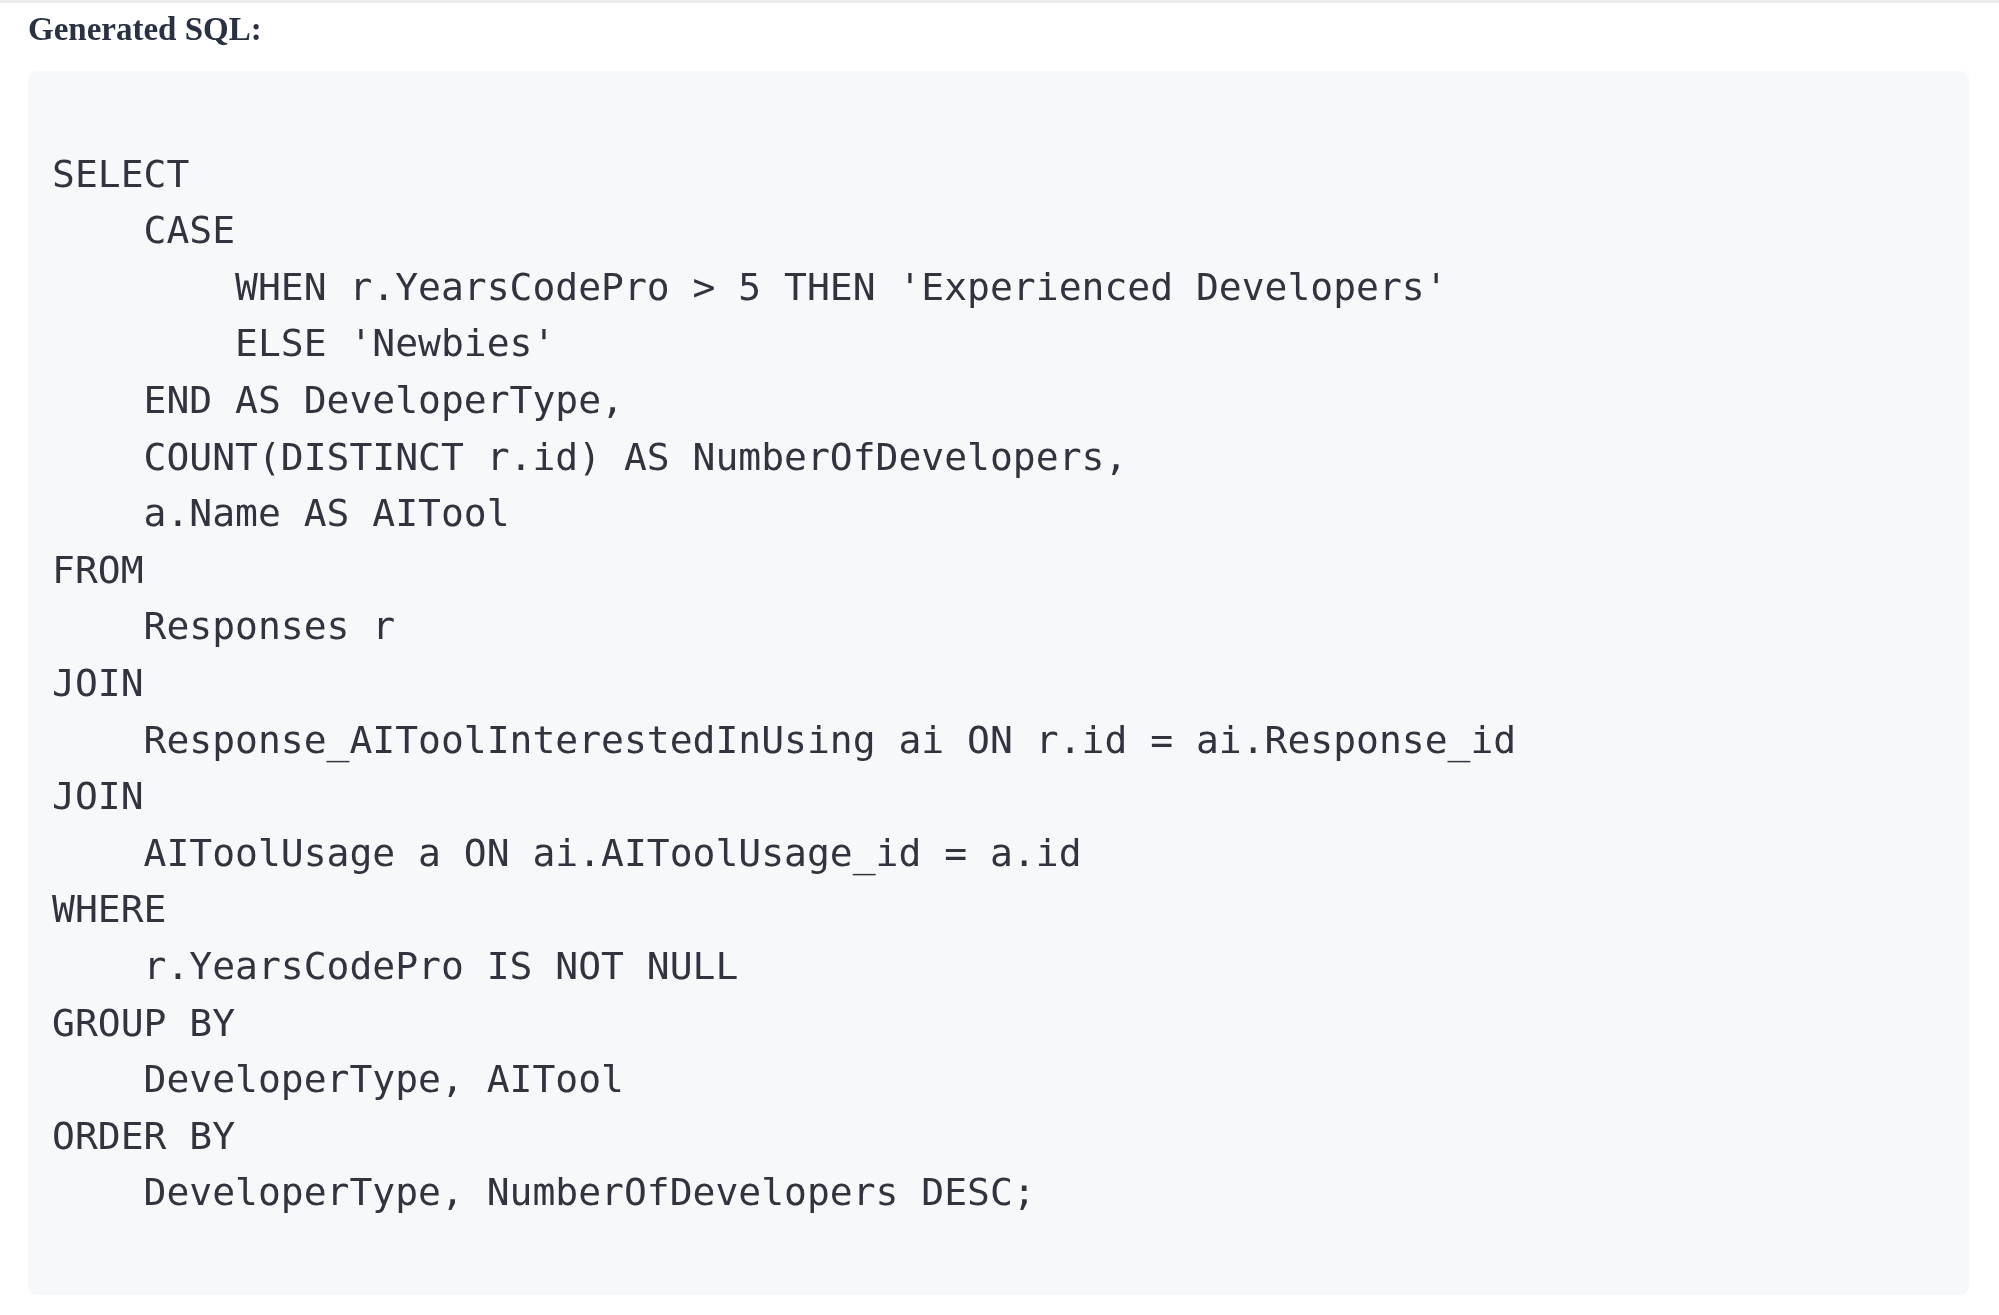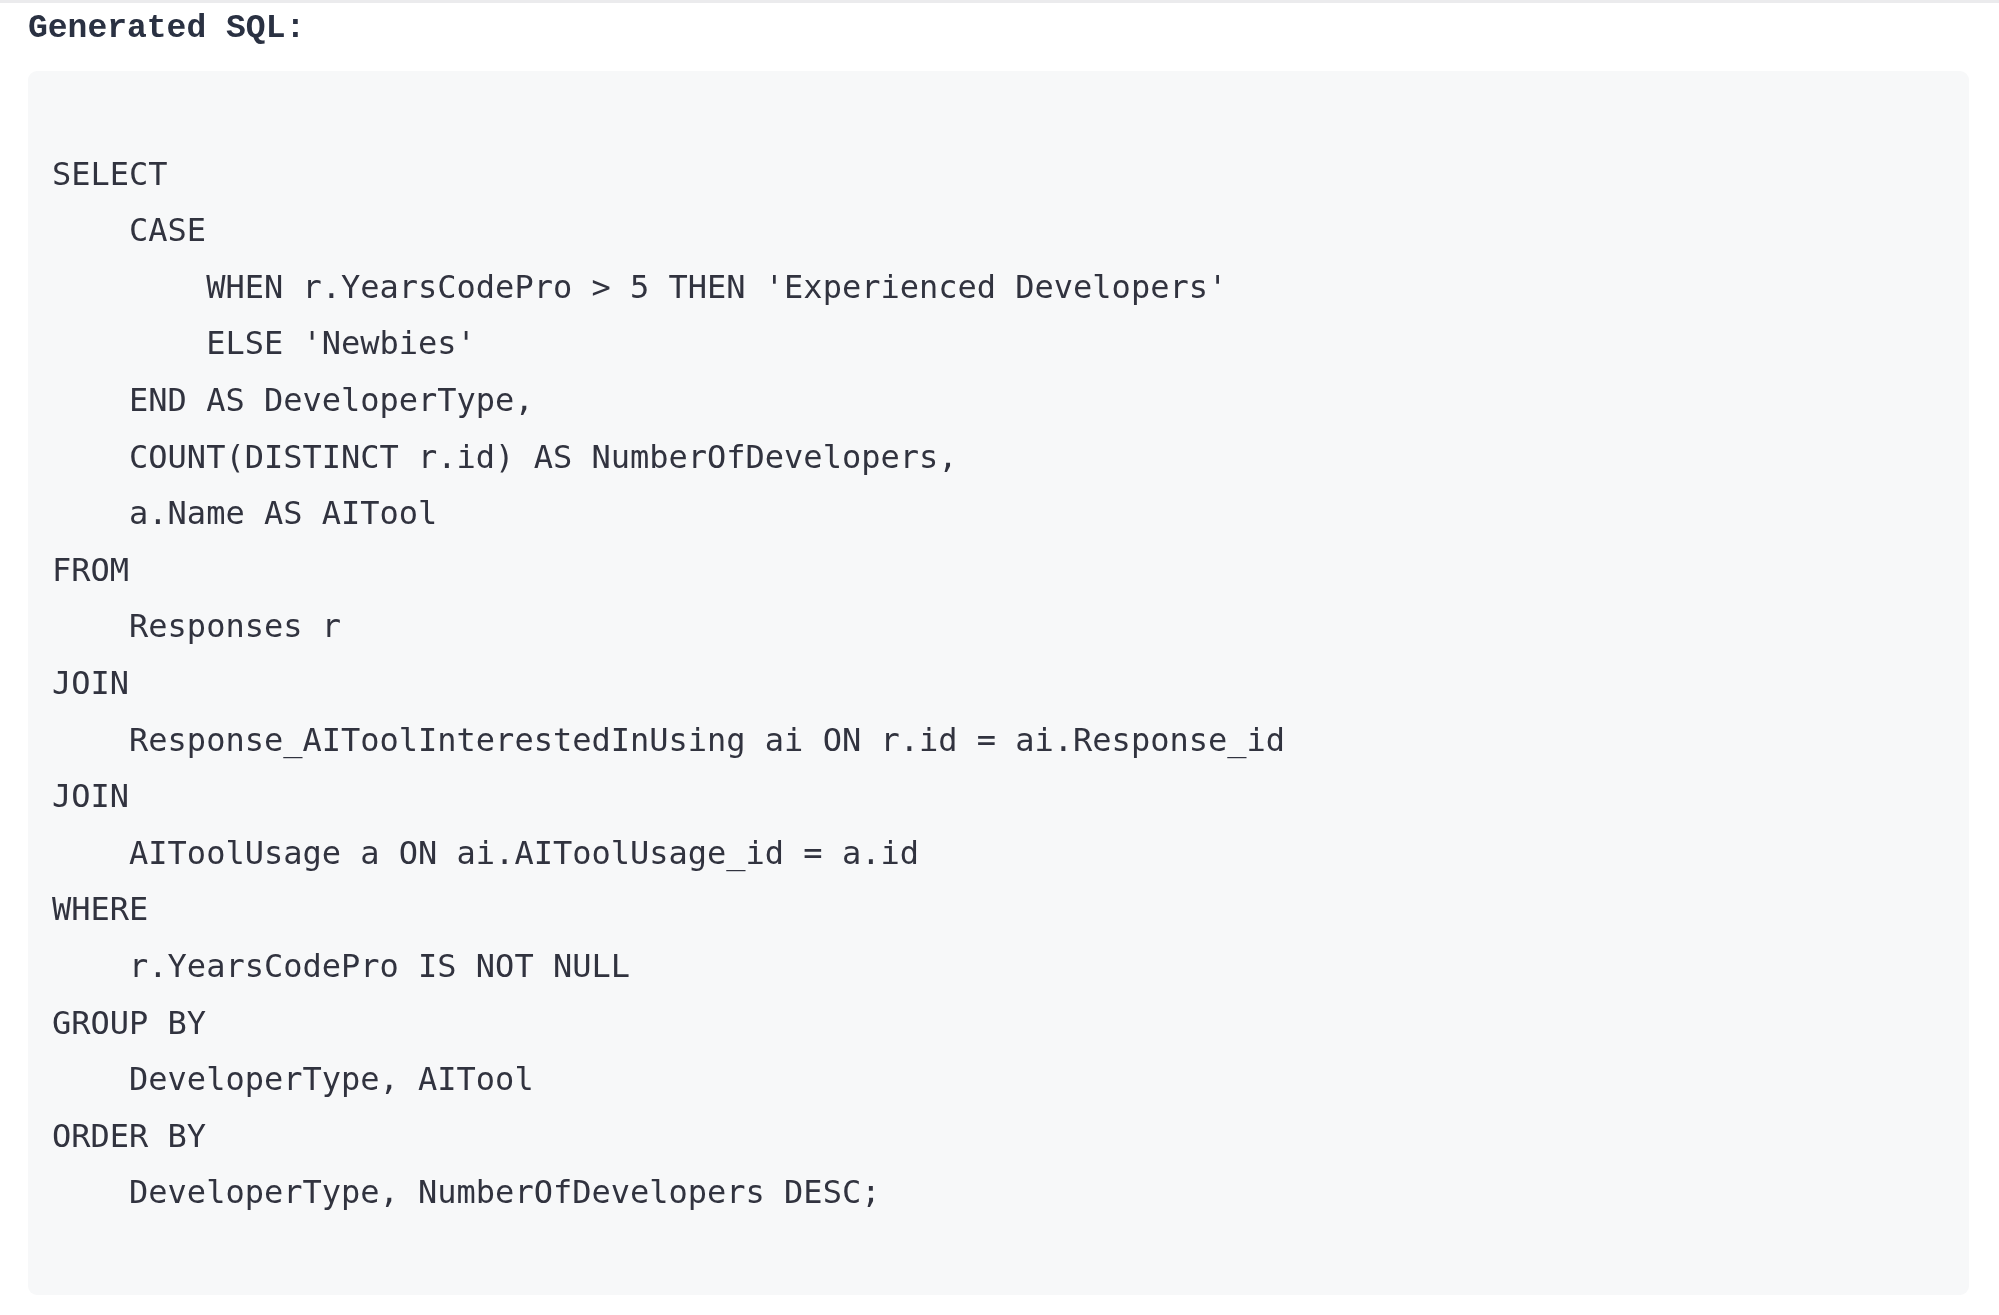--- a/index.html
+++ b/index.html
@@ -21,38 +21,38 @@
     overflow: hidden;
     font-family: "Liberation Sans", sans-serif;
   }
   .top-divider {
     width: 100%;
     height: 3px;
     background: var(--top_divider);
   }
   .heading {
     margin: 6px 0 0 28px;
-    font-family: Liberation Mono, monospace;
+    font-family: Liberation Serif, serif;
     font-weight: 700;
     font-size: 33px;
     line-height: 40px;
     color: var(--heading_text);
   }
   .code-block {
     width: 1941px;
     margin: 22px 0 0 28px;
     background: var(--code_background);
     border-radius: 9px;
     overflow: hidden;
   }
   .code-block pre {
     margin: 0;
     padding: 18px 24px 74px 24px;
     font-family: "DejaVu Sans Mono", monospace;
-    font-size: 32px;
+    font-size: 38px;
     line-height: 56.6px;
     color: var(--text);
     white-space: pre;
   }
   .code-block code {
     font-family: inherit;
     font-size: inherit;
   }
 </style>
 </head>

